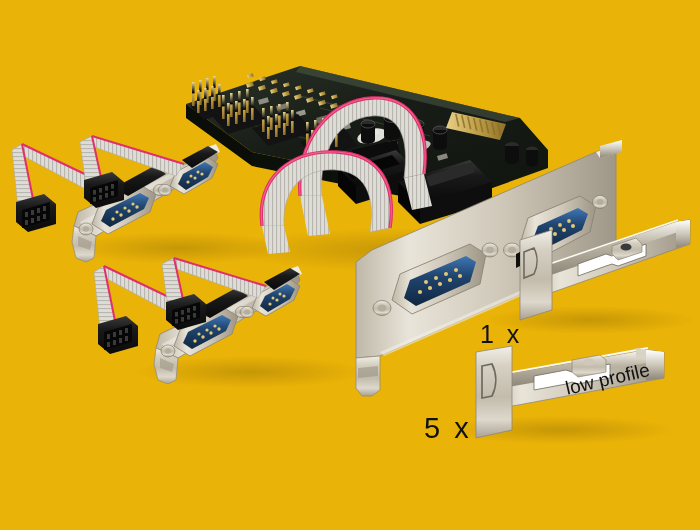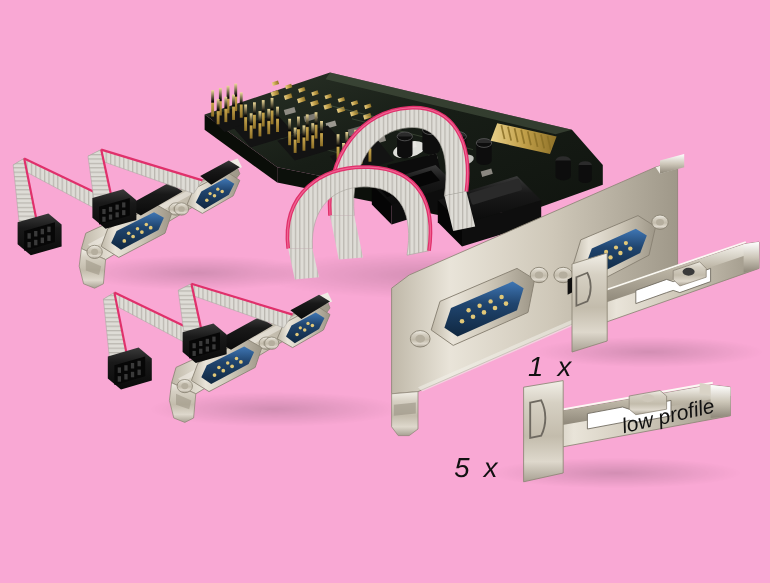--- a/index.html
+++ b/index.html
@@ -1,29 +1,28 @@
 <!DOCTYPE html>
 <html><head>
 <meta charset="utf-8">
 <title>Product Photo</title>
 <style>
   html,body{margin:0;padding:0;background:#ffffff;}
   #stage{
     position:relative;width:700px;height:530px;
-    background:#f9a8d4;overflow:hidden;
+    background:#eab308;overflow:hidden;
     font-family:"Liberation Sans", sans-serif;
-    font-style:italic;
   }
   #stage svg.layer{position:absolute;left:0;top:0;width:700px;height:530px;}
   .lbl{
     position:absolute;color:#111;font-family:"Liberation Sans", sans-serif;
     font-weight:400;white-space:nowrap;
   }
   #lbl-1x{left:480px;top:320px;font-size:25px;letter-spacing:3px;}
-  #lbl-5x{left:413px;top:412px;font-size:25px;letter-spacing:3px;}
+  #lbl-5x{left:424px;top:412px;font-size:29px;letter-spacing:3px;}
   #lbl-lowprofile{
     left:566px;top:378px;font-size:19px;
     transform:rotate(-13deg);transform-origin:0 50%;
   }
 </style>
 </head>
 <body>
 
 <div id="stage">
 

